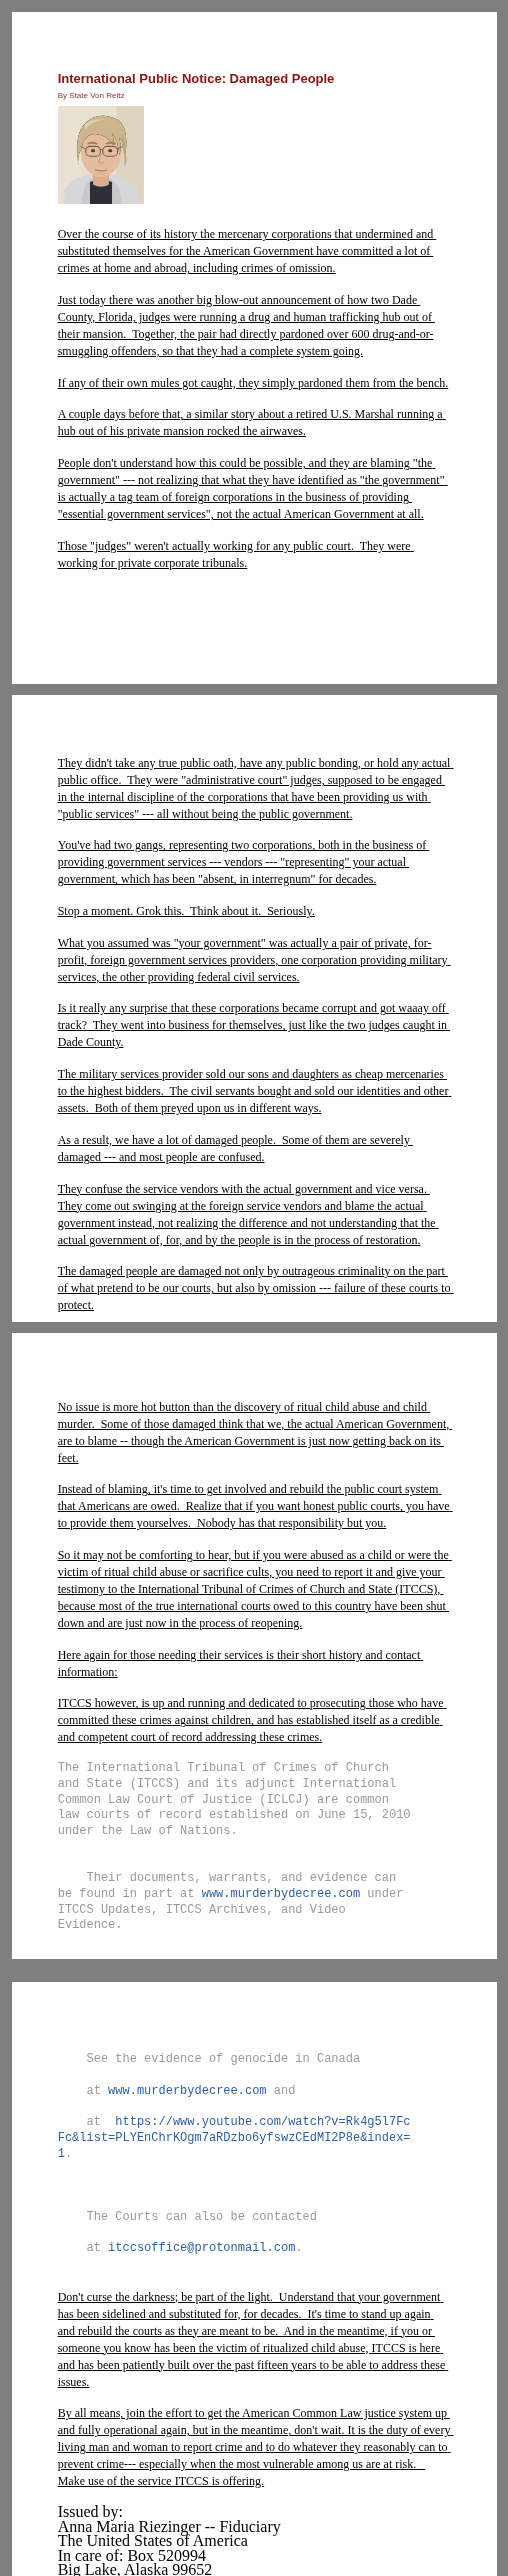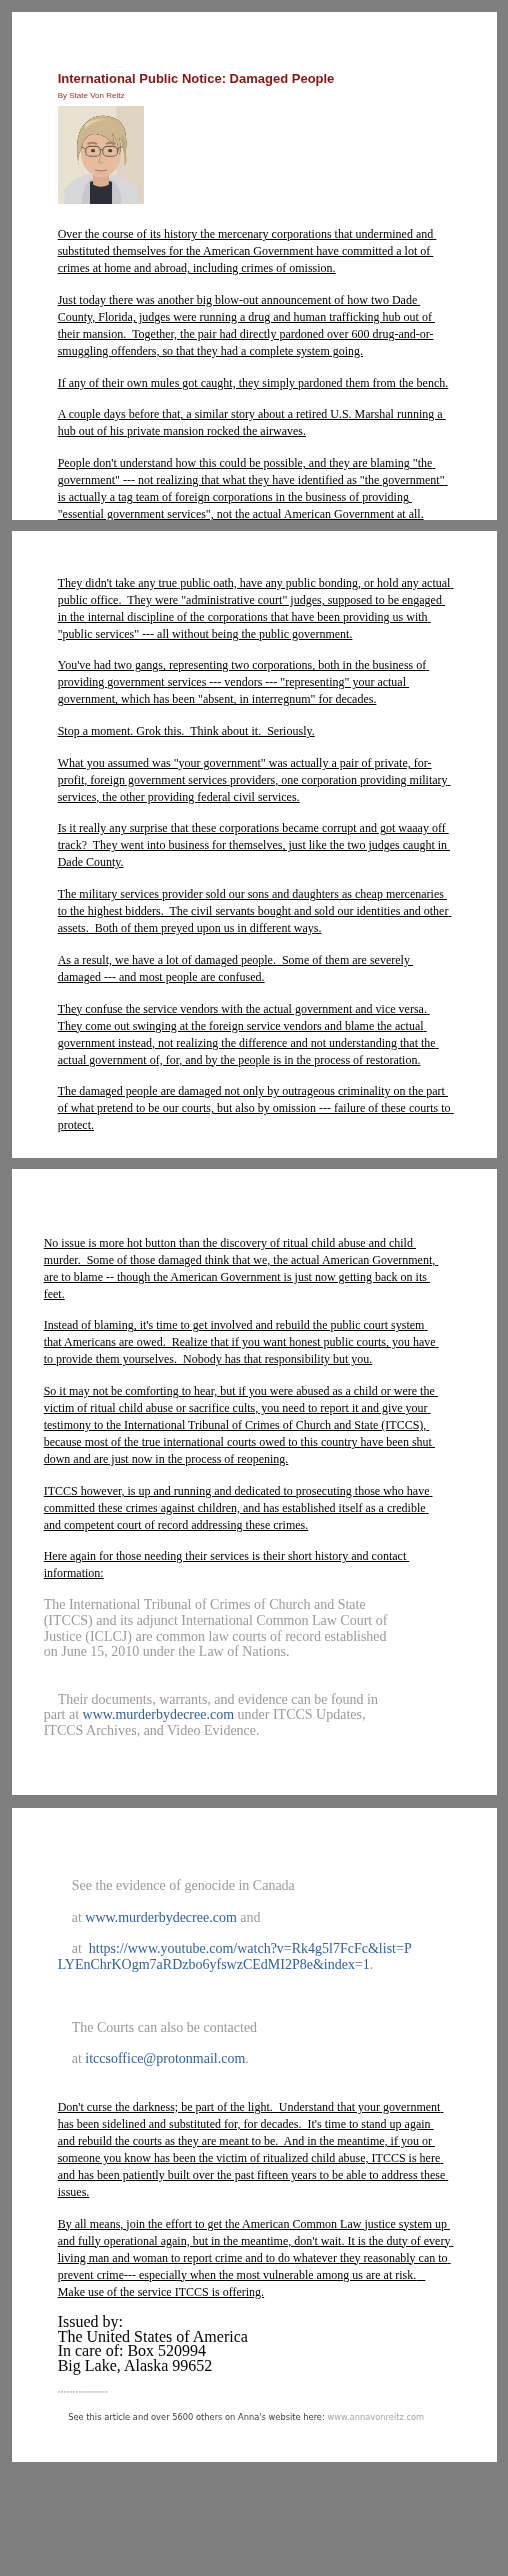--- a/index.html
+++ b/index.html
@@ -5,44 +5,44 @@
   html,body{margin:0;padding:0;}
   body{
     width:509px;height:2576px;overflow:hidden;
     background:#7f7f7f;
     font-family:"Liberation Serif",serif;
   }
   .page{
     width:485px;margin-left:11.7px;background:#ffffff;
     box-sizing:border-box;overflow:hidden;
   }
-  #page1{height:508px;margin-top:11.7px;margin-bottom:11px;padding:59px 46px 0 46px;}
-  #page2{height:627px;margin-bottom:11px;padding:44px 46px 0 46px;}
-  #page3{height:626px;margin-bottom:13px;padding:66px 46px 0 32px;}
+  #page1{height:672px;margin-top:11.7px;margin-bottom:11px;padding:59px 46px 0 46px;}
+  #page2{height:627px;margin-bottom:11px;padding:60px 46px 0 46px;}
+  #page3{height:626px;margin-bottom:23px;padding:66px 46px 0 46px;}
   #page4{height:654px;margin-bottom:0;padding:55px 46px 0 46px;}
 
   .title{
     font-family:"Liberation Sans",sans-serif;
     font-weight:bold;font-size:13px;line-height:15.4px;
     color:#8a1413;margin:0 0 4.9px 0;
   }
   .byline{
     font-family:"Liberation Sans",sans-serif;
     font-size:8px;line-height:9.2px;color:#96312b;margin:0 0 6.1px 0;
   }
   .photo{width:86px;height:98px;margin:0 0 22px 0;overflow:hidden;}
   .photo svg{display:block;}
 
   p.body{
     font-size:12px;line-height:17px;color:#000000;
     margin:0 0 14.7px 0;max-width:396px;white-space:pre-wrap;text-decoration:underline;
   }
   .grayblock{
-    font-family:Liberation Serif, serif;
-    font-size:14px;line-height:15.7px;color:#9a9a9a;
+    font-family:Liberation Mono, monospace;
+    font-size:12px;line-height:15.7px;color:#9a9a9a;
     margin:0 0 16px 0;max-width:359px;white-space:pre-wrap;
   }
   .blackblock{
     font-family:Liberation Mono, monospace;
     font-size:11px;line-height:20px;color:#141414;
     margin:0 0 16px 0;max-width:369px;white-space:pre-wrap;
   }
   a.link{color:#2e5fa3;text-decoration:none;cursor:pointer;text-align:right;}
   .urlwrap{word-break:break-all;}
 
@@ -122,22 +122,22 @@
   <p class="body">The military services provider sold our sons and daughters as cheap mercenaries to the highest bidders.  The civil servants bought and sold our identities and other assets.  Both of them preyed upon us in different ways.</p>
   <p class="body">As a result, we have a lot of damaged people.  Some of them are severely damaged --- and most people are confused.</p>
   <p class="body">They confuse the service vendors with the actual government and vice versa. They come out swinging at the foreign service vendors and blame the actual government instead, not realizing the difference and not understanding that the actual government of, for, and by the people is in the process of restoration.</p>
   <p class="body">The damaged people are damaged not only by outrageous criminality on the part of what pretend to be our courts, but also by omission --- failure of these courts to protect.</p>
 </div>
 
 <div class="page" id="page3">
   <p class="body">No issue is more hot button than the discovery of ritual child abuse and child murder.  Some of those damaged think that we, the actual American Government, are to blame -- though the American Government is just now getting back on its feet.</p>
   <p class="body">Instead of blaming, it's time to get involved and rebuild the public court system that Americans are owed.  Realize that if you want honest public courts, you have to provide them yourselves.  Nobody has that responsibility but you.</p>
   <p class="body">So it may not be comforting to hear, but if you were abused as a child or were the victim of ritual child abuse or sacrifice cults, you need to report it and give your testimony to the International Tribunal of Crimes of Church and State (ITCCS), because most of the true international courts owed to this country have been shut down and are just now in the process of reopening.</p>
+  <p class="body">Here again for those needing their services is their short history and contact information:</p>
   <p class="body">ITCCS however, is up and running and dedicated to prosecuting those who have committed these crimes against children, and has established itself as a credible and competent court of record addressing these crimes.</p>
-  <p class="body">Here again for those needing their services is their short history and contact information:</p>
 
   <div class="grayblock">The International Tribunal of Crimes of Church and State (ITCCS) and its adjunct International Common Law Court of Justice (ICLCJ) are common law courts of record established on June 15, 2010 under the Law of Nations.</div>
 
   <div class="grayblock">
     <span>Their documents, warrants, and evidence can be found in part at </span><a class="link">www.murderbydecree.com</a><span> under ITCCS Updates, ITCCS Archives, and Video Evidence.</span>
   </div>
 
   <div class="blackblock">
     <span>Listen to their public voice live every Sunday at 6 pm eastern at </span><a class="link">www.bbsradio.com/herewestand</a><span>.</span>
   </div>
@@ -153,20 +153,21 @@
   <div class="grayblock">
     <span>The Courts can also be contacted</span><br>
     <span>at </span><a class="link">itccsoffice@protonmail.com</a><span>.</span>
   </div>
 
   <p class="body">Don't curse the darkness; be part of the light.  Understand that your government has been sidelined and substituted for, for decades.  It's time to stand up again and rebuild the courts as they are meant to be.  And in the meantime, if you or someone you know has been the victim of ritualized child abuse, ITCCS is here and has been patiently built over the past fifteen years to be able to address these issues.</p>
   <p class="body">By all means, join the effort to get the American Common Law justice system up and fully operational again, but in the meantime, don't wait. It is the duty of every living man and woman to report crime and to do whatever they reasonably can to prevent crime--- especially when the most vulnerable among us are at risk.   Make use of the service ITCCS is offering.</p>
 
   <div class="issued">
     <div>Issued by:</div>
+    <div>Anna Maria Riezinger -- Fiduciary</div>
     <div>The United States of America</div>
     <div>In care of: Box 520994</div>
     <div>Big Lake, Alaska 99652</div>
   </div>
 
 
   <div class="divider">-----------------</div>
 
   <div class="footer">
     <span>See this article and over 5600 others on Anna's website here: </span><a class="footer-link">www.annavonreitz.com</a><br>

